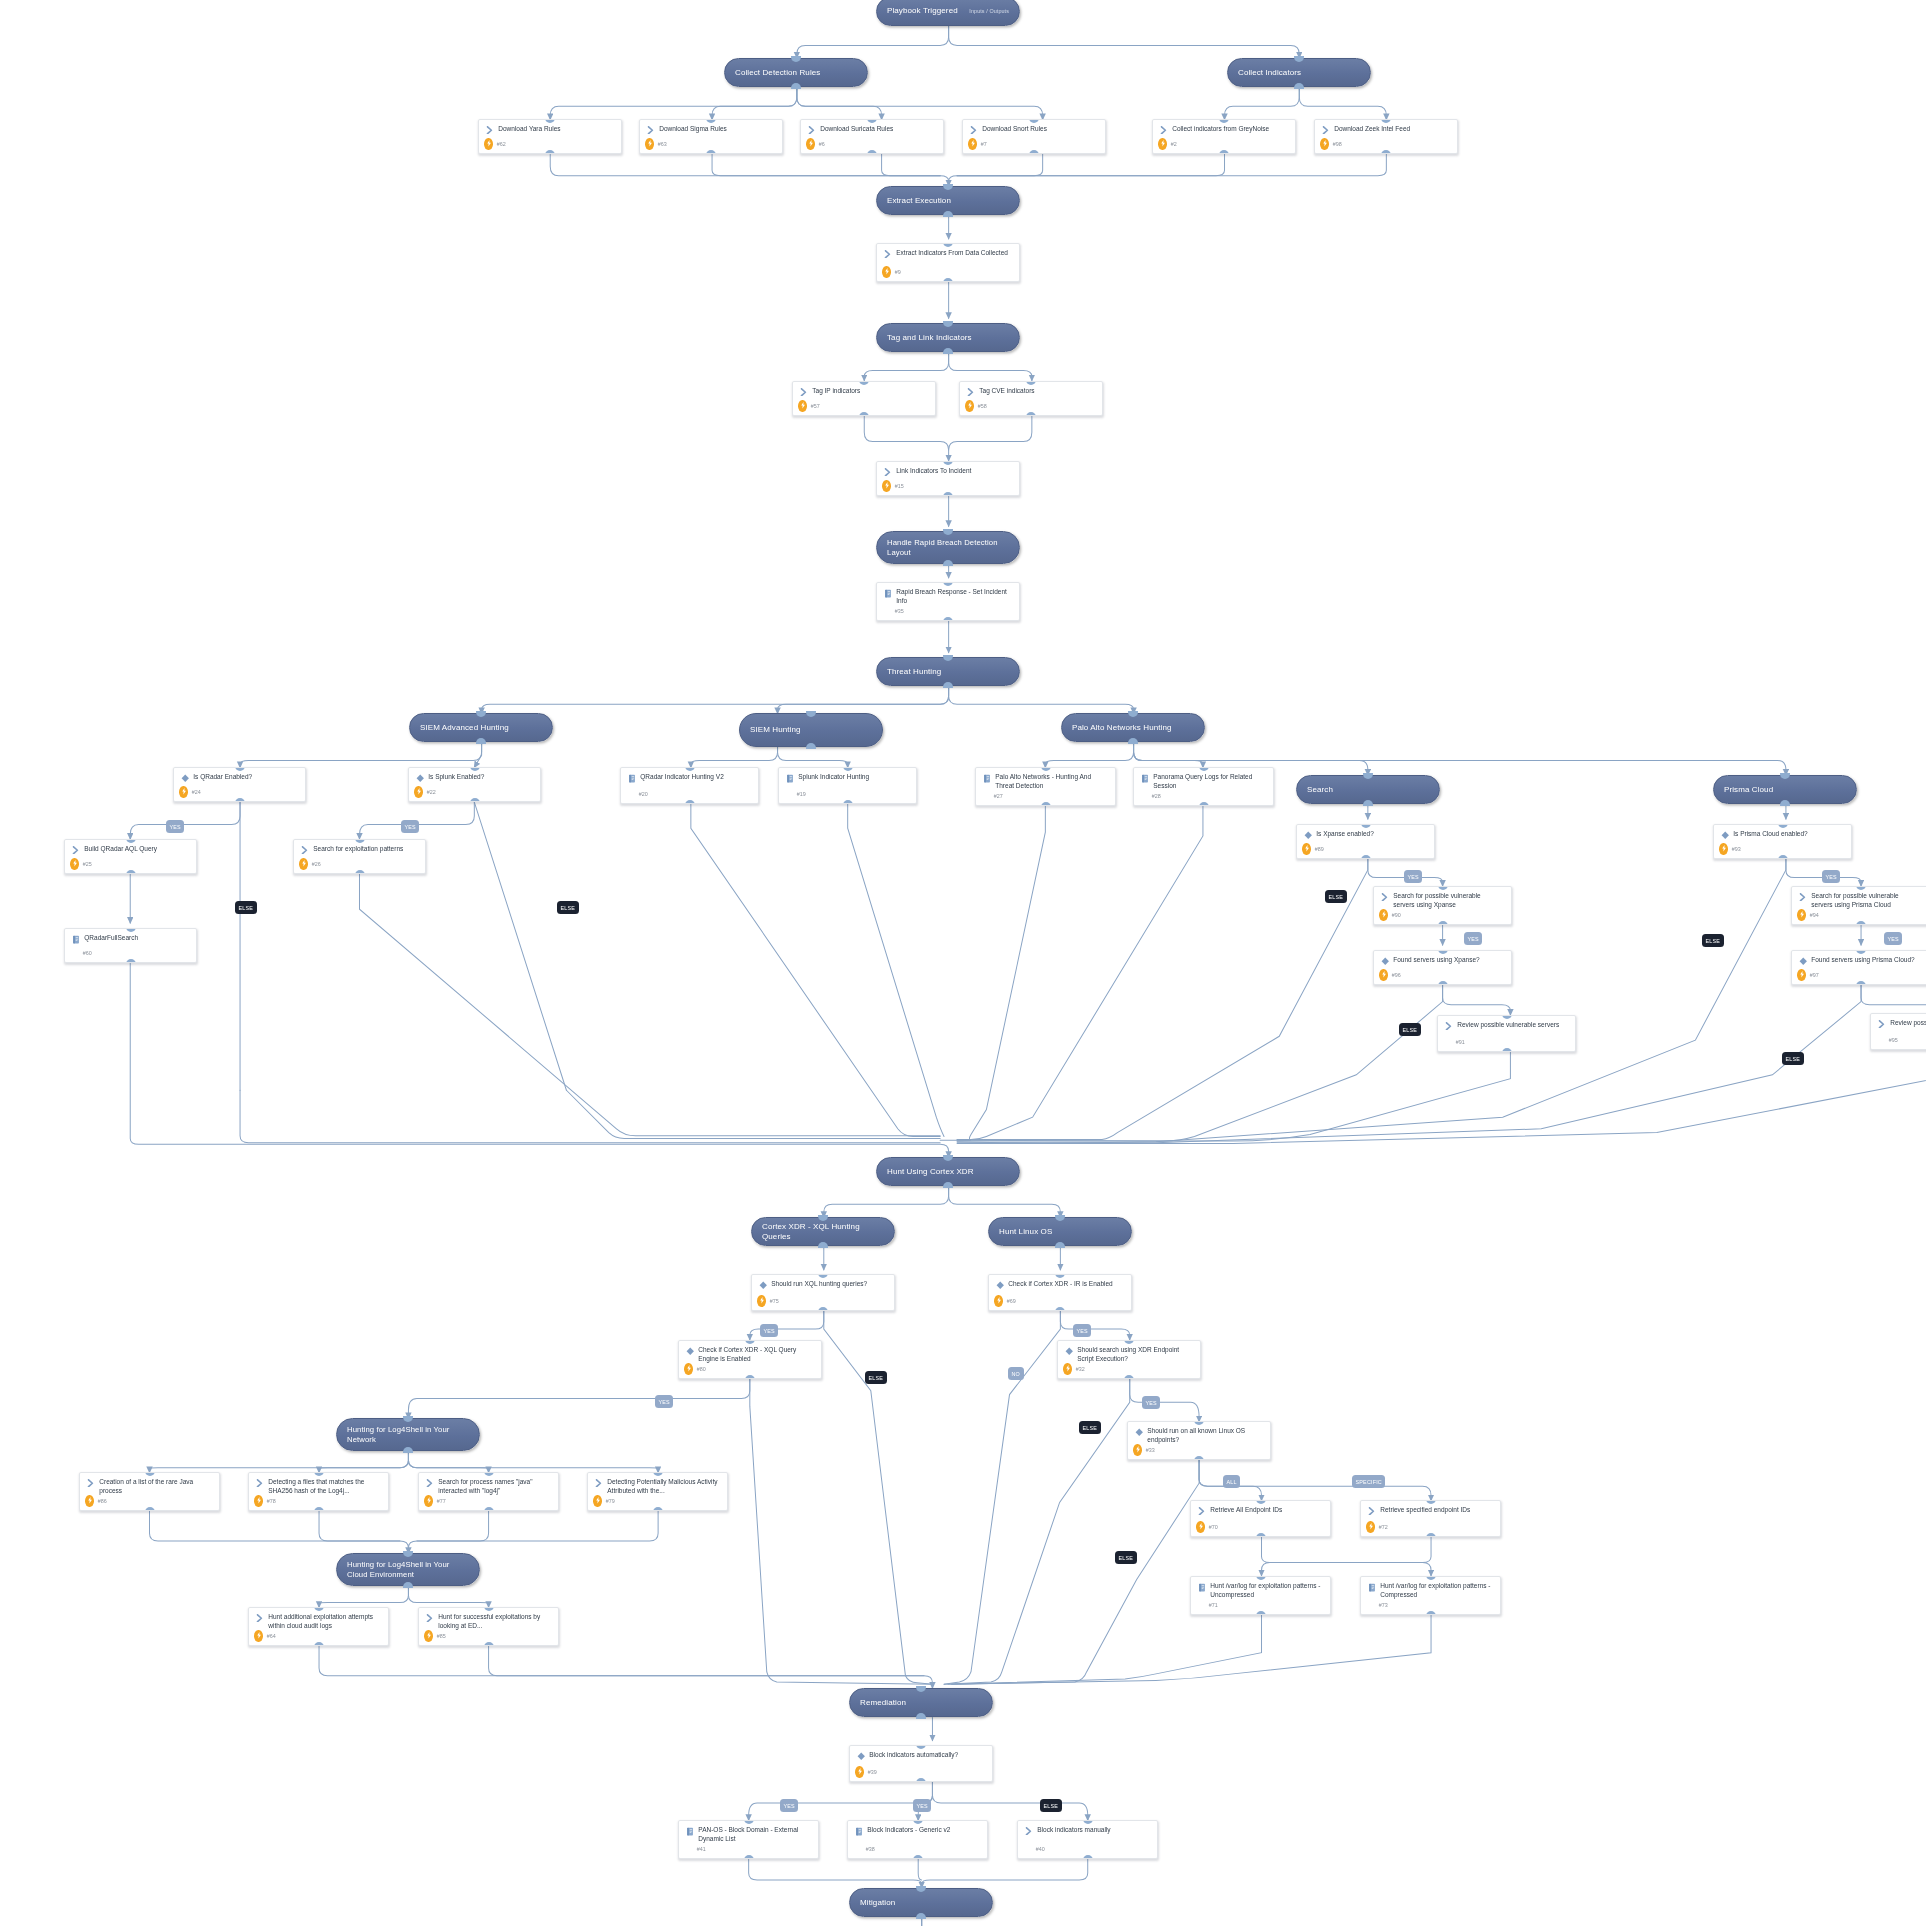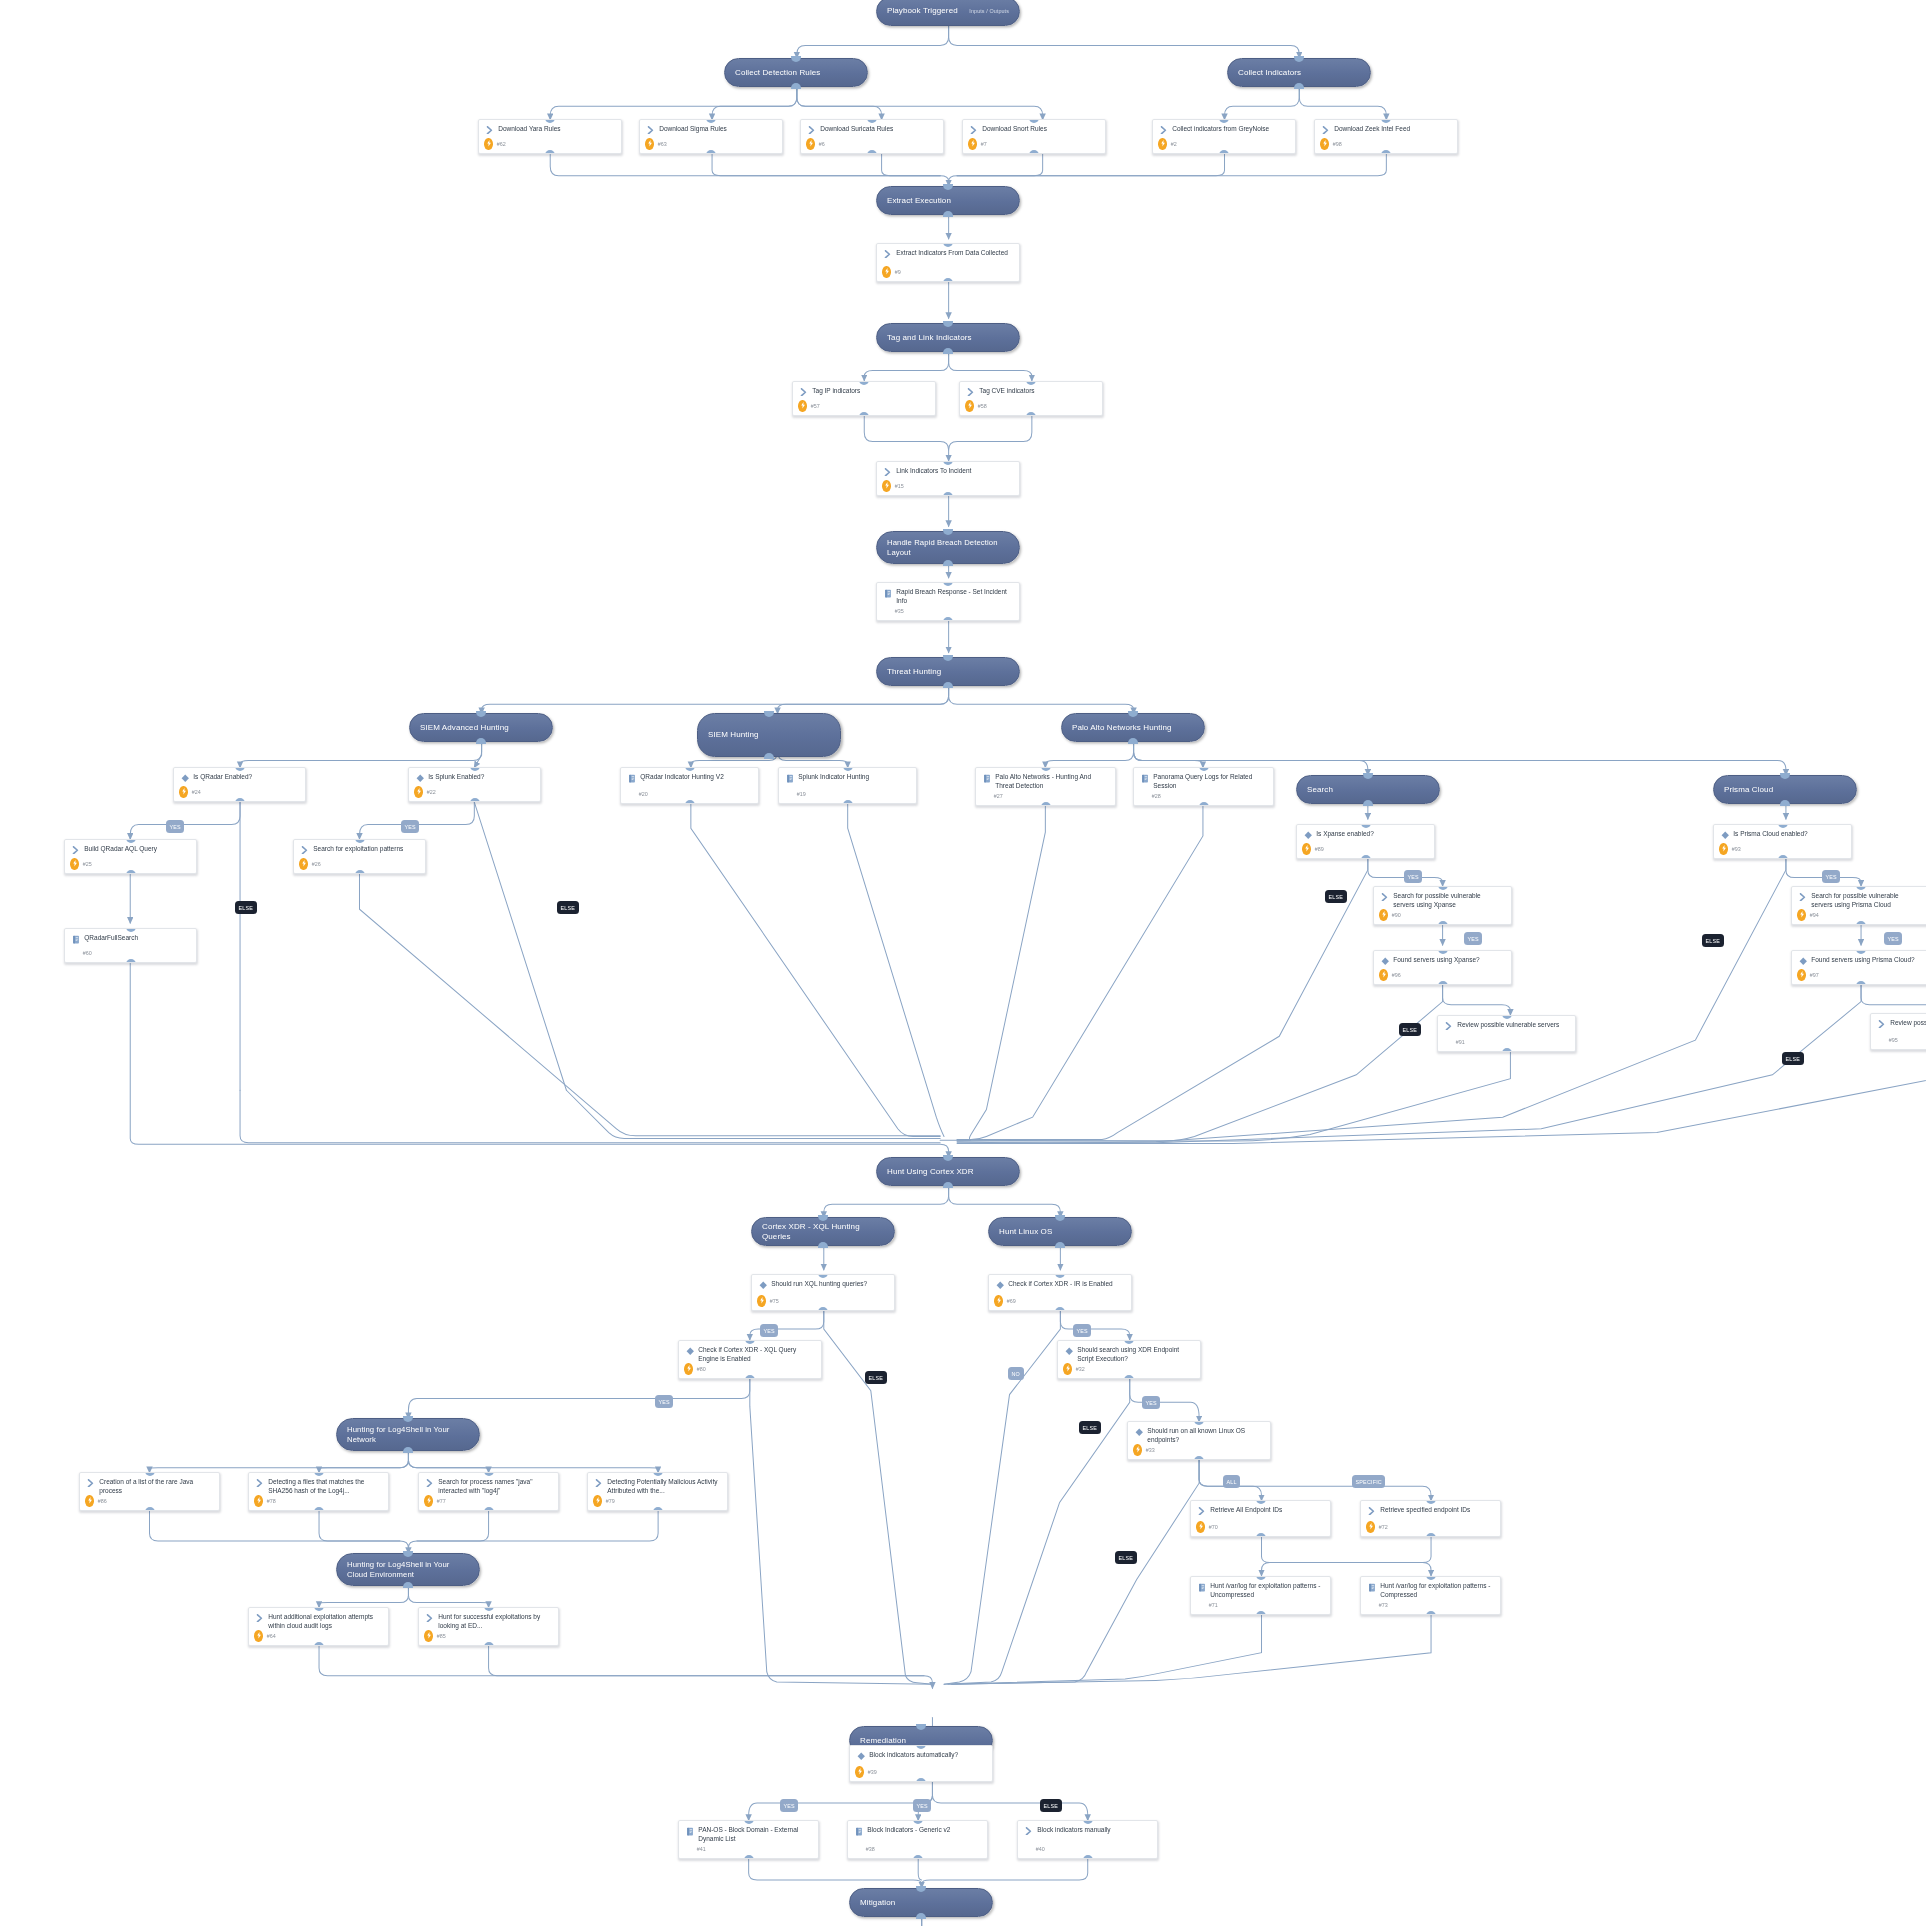--- a/index.html
+++ b/index.html
@@ -287,21 +287,21 @@
       <div class="sec" style="left: 876px; top: 657px; width: 144px; height: 29px;">
         <span class="stitle">Threat Hunting</span>
         <span style="position: absolute; left: 50%; transform: translateX(-50%); width: 10px; height: 6.5px; background: rgb(143, 173, 208); top: -3.1px; border-radius: 0px 0px 5.4px 5.4px;"></span>
         <span style="position: absolute; left: 50%; transform: translateX(-50%); width: 10px; height: 6.5px; background: rgb(143, 173, 208); bottom: -3.1px; border-radius: 5.4px 5.4px 0px 0px;"></span>
       </div>
       <div class="sec" style="left: 409px; top: 713px; width: 144px; height: 29px;">
         <span class="stitle">SIEM Advanced Hunting</span>
         <span style="position: absolute; left: 50%; transform: translateX(-50%); width: 10px; height: 6.5px; background: rgb(143, 173, 208); top: -3.1px; border-radius: 0px 0px 5.4px 5.4px;"></span>
         <span style="position: absolute; left: 50%; transform: translateX(-50%); width: 10px; height: 6.5px; background: rgb(143, 173, 208); bottom: -3.1px; border-radius: 5.4px 5.4px 0px 0px;"></span>
       </div>
-      <div class="sec" style="left: 697px; top: 713px; width: 144px; height: 44px;">
+      <div class="sec" style="left: 739px; top: 713px; width: 144px; height: 34px;">
         <span class="stitle">SIEM Hunting</span>
         <span style="position: absolute; left: 50%; transform: translateX(-50%); width: 10px; height: 6.5px; background: rgb(143, 173, 208); top: -3.1px; border-radius: 0px 0px 5.4px 5.4px;"></span>
         <span style="position: absolute; left: 50%; transform: translateX(-50%); width: 10px; height: 6.5px; background: rgb(143, 173, 208); bottom: -3.1px; border-radius: 5.4px 5.4px 0px 0px;"></span>
       </div>
       <div class="sec" style="left: 1061px; top: 713px; width: 144px; height: 29px;">
         <span class="stitle">Palo Alto Networks Hunting</span>
         <span style="position: absolute; left: 50%; transform: translateX(-50%); width: 10px; height: 6.5px; background: rgb(143, 173, 208); top: -3.1px; border-radius: 0px 0px 5.4px 5.4px;"></span>
         <span style="position: absolute; left: 50%; transform: translateX(-50%); width: 10px; height: 6.5px; background: rgb(143, 173, 208); bottom: -3.1px; border-radius: 5.4px 5.4px 0px 0px;"></span>
       </div>
       <div class="sec" style="left: 1296px; top: 775px; width: 144px; height: 29px;">
@@ -332,21 +332,21 @@
       <div class="sec" style="left: 336px; top: 1418px; width: 144px; height: 33px; font-size: 7.7px;">
         <span class="stitle">Hunting for Log4Shell in Your Network</span>
         <span style="position: absolute; left: 50%; transform: translateX(-50%); width: 10px; height: 6.5px; background: rgb(143, 173, 208); top: -3.1px; border-radius: 0px 0px 5.4px 5.4px;"></span>
         <span style="position: absolute; left: 50%; transform: translateX(-50%); width: 10px; height: 6.5px; background: rgb(143, 173, 208); bottom: -3.1px; border-radius: 5.4px 5.4px 0px 0px;"></span>
       </div>
       <div class="sec" style="left: 336px; top: 1553px; width: 144px; height: 33px; font-size: 7.7px;">
         <span class="stitle">Hunting for Log4Shell in Your Cloud Environment</span>
         <span style="position: absolute; left: 50%; transform: translateX(-50%); width: 10px; height: 6.5px; background: rgb(143, 173, 208); top: -3.1px; border-radius: 0px 0px 5.4px 5.4px;"></span>
         <span style="position: absolute; left: 50%; transform: translateX(-50%); width: 10px; height: 6.5px; background: rgb(143, 173, 208); bottom: -3.1px; border-radius: 5.4px 5.4px 0px 0px;"></span>
       </div>
-      <div class="sec" style="left: 849px; top: 1688px; width: 144px; height: 29px; margin-top: 38px;">
+      <div class="sec" style="left: 849px; top: 1688px; width: 144px; height: 29px;">
         <span class="stitle">Remediation</span>
         <span style="position: absolute; left: 50%; transform: translateX(-50%); width: 10px; height: 6.5px; background: rgb(143, 173, 208); top: -3.1px; border-radius: 0px 0px 5.4px 5.4px;"></span>
         <span style="position: absolute; left: 50%; transform: translateX(-50%); width: 10px; height: 6.5px; background: rgb(143, 173, 208); bottom: -3.1px; border-radius: 5.4px 5.4px 0px 0px;"></span>
       </div>
       <div class="sec" style="left: 849px; top: 1888px; width: 144px; height: 29px;">
         <span class="stitle">Mitigation</span>
         <span style="position: absolute; left: 50%; transform: translateX(-50%); width: 10px; height: 6.5px; background: rgb(143, 173, 208); top: -3.1px; border-radius: 0px 0px 5.4px 5.4px;"></span>
         <span style="position: absolute; left: 50%; transform: translateX(-50%); width: 10px; height: 6.5px; background: rgb(143, 173, 208); bottom: -3.1px; border-radius: 5.4px 5.4px 0px 0px;"></span>
       </div>
     </div>

